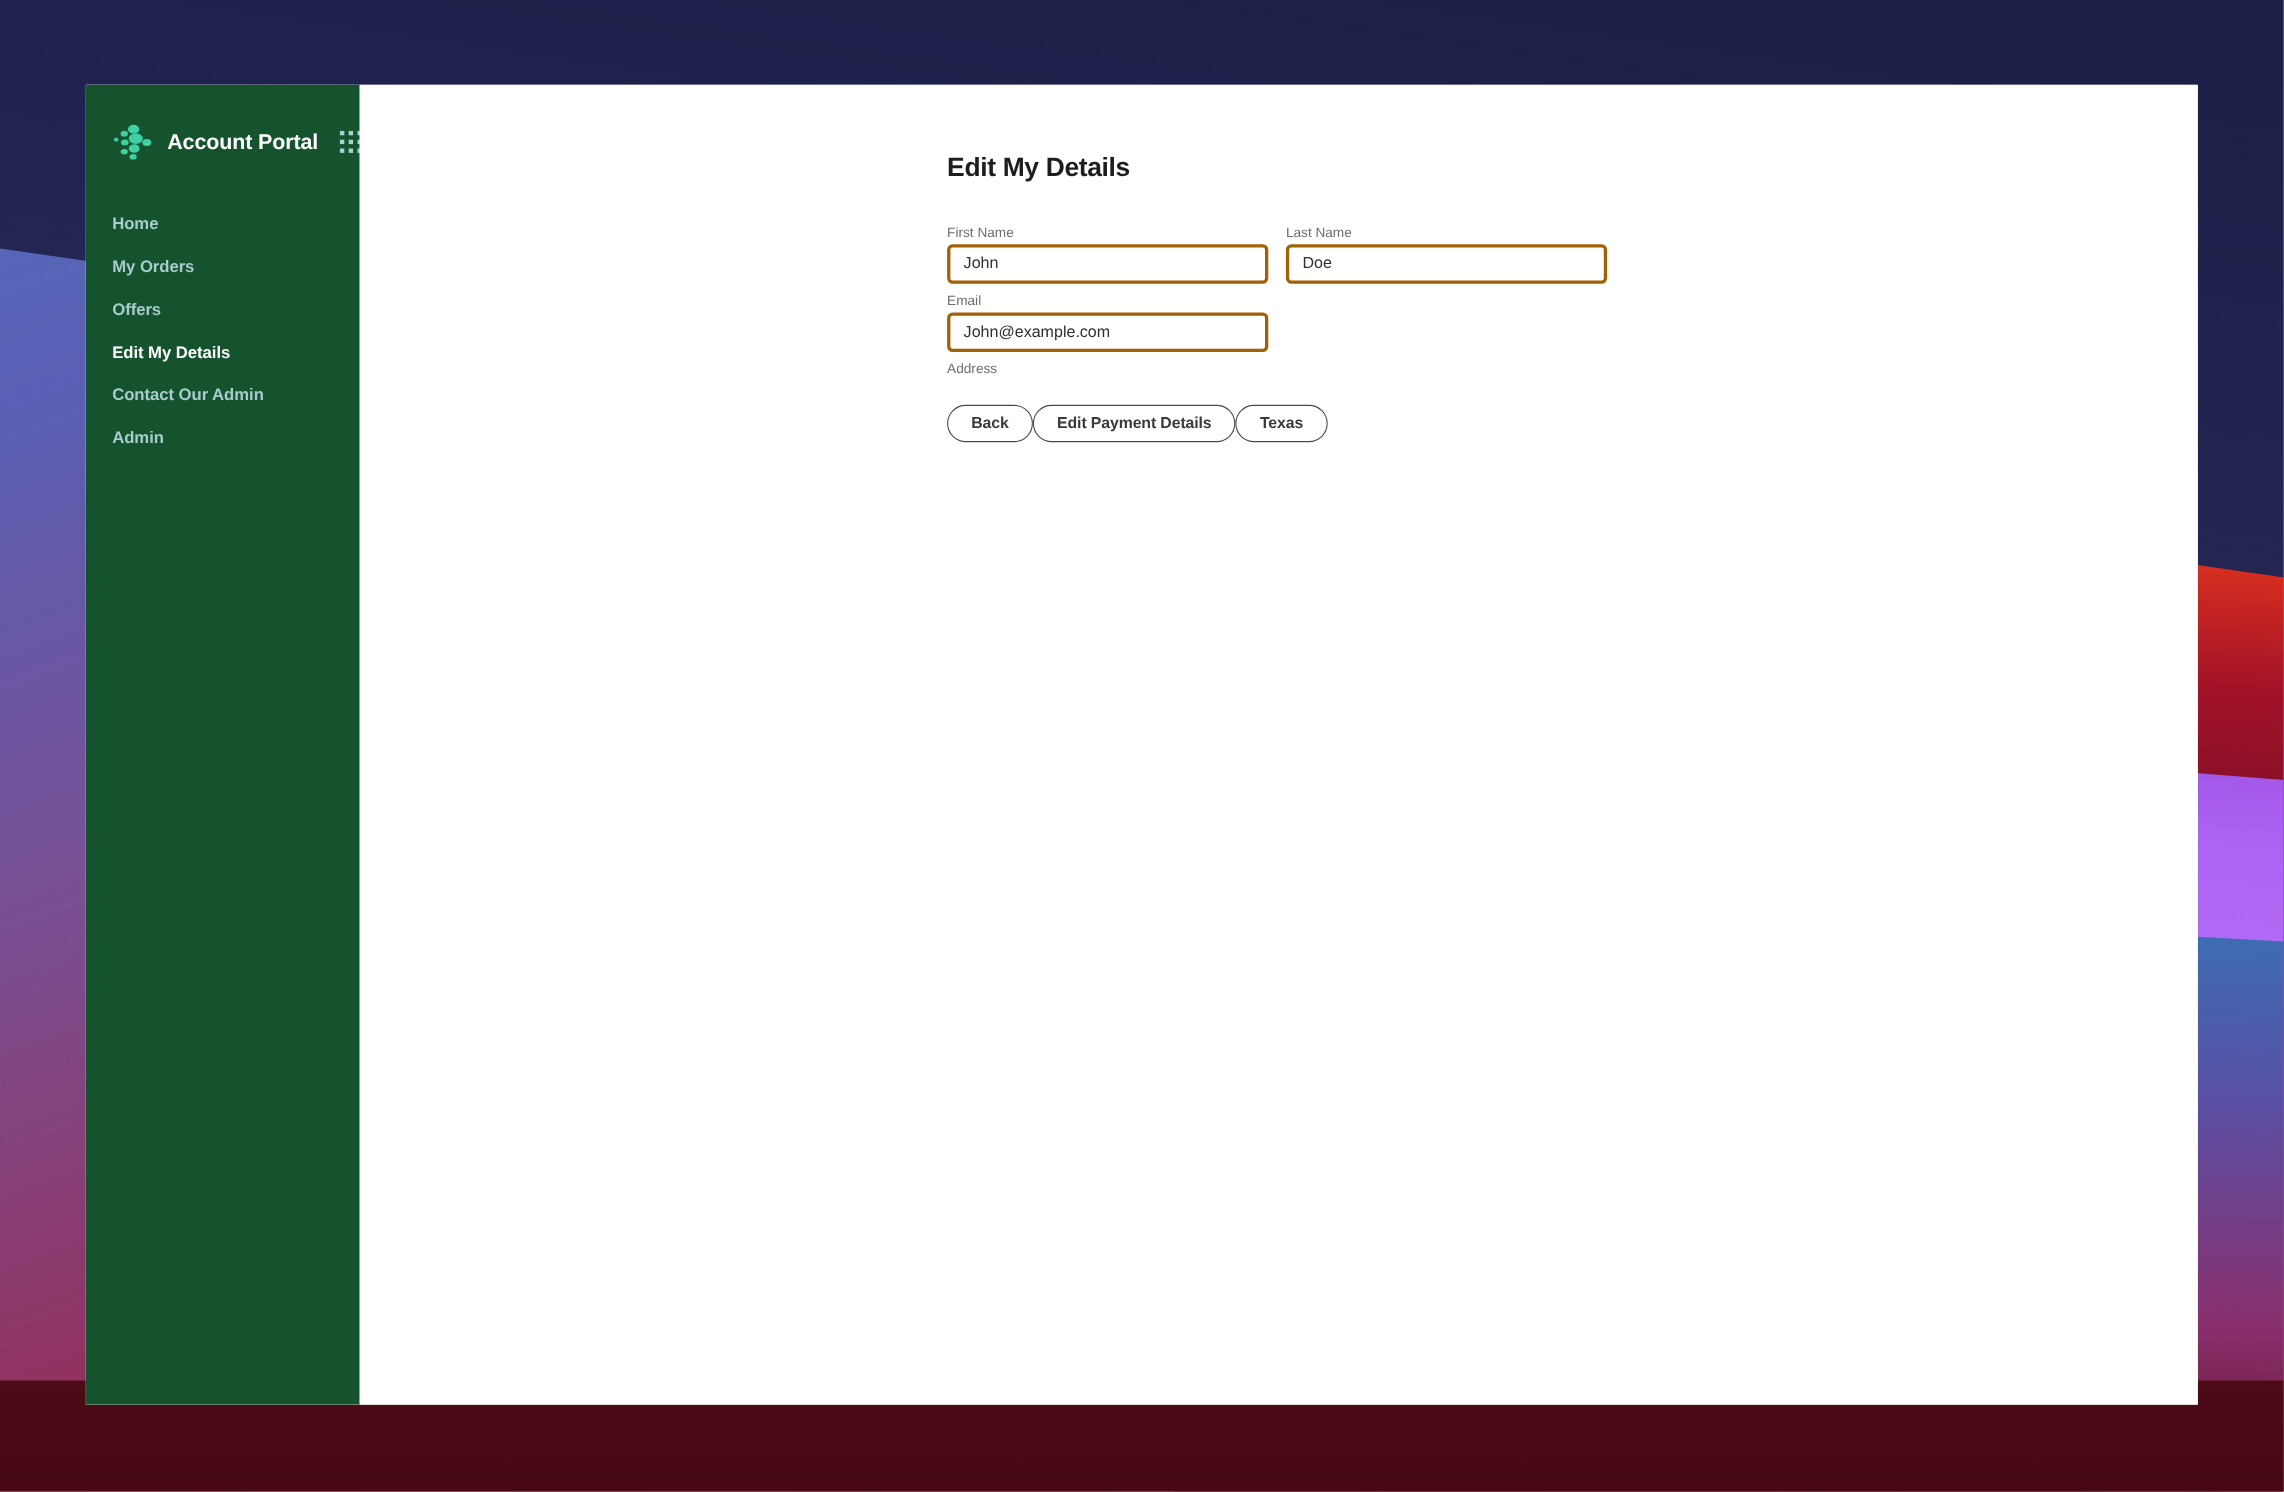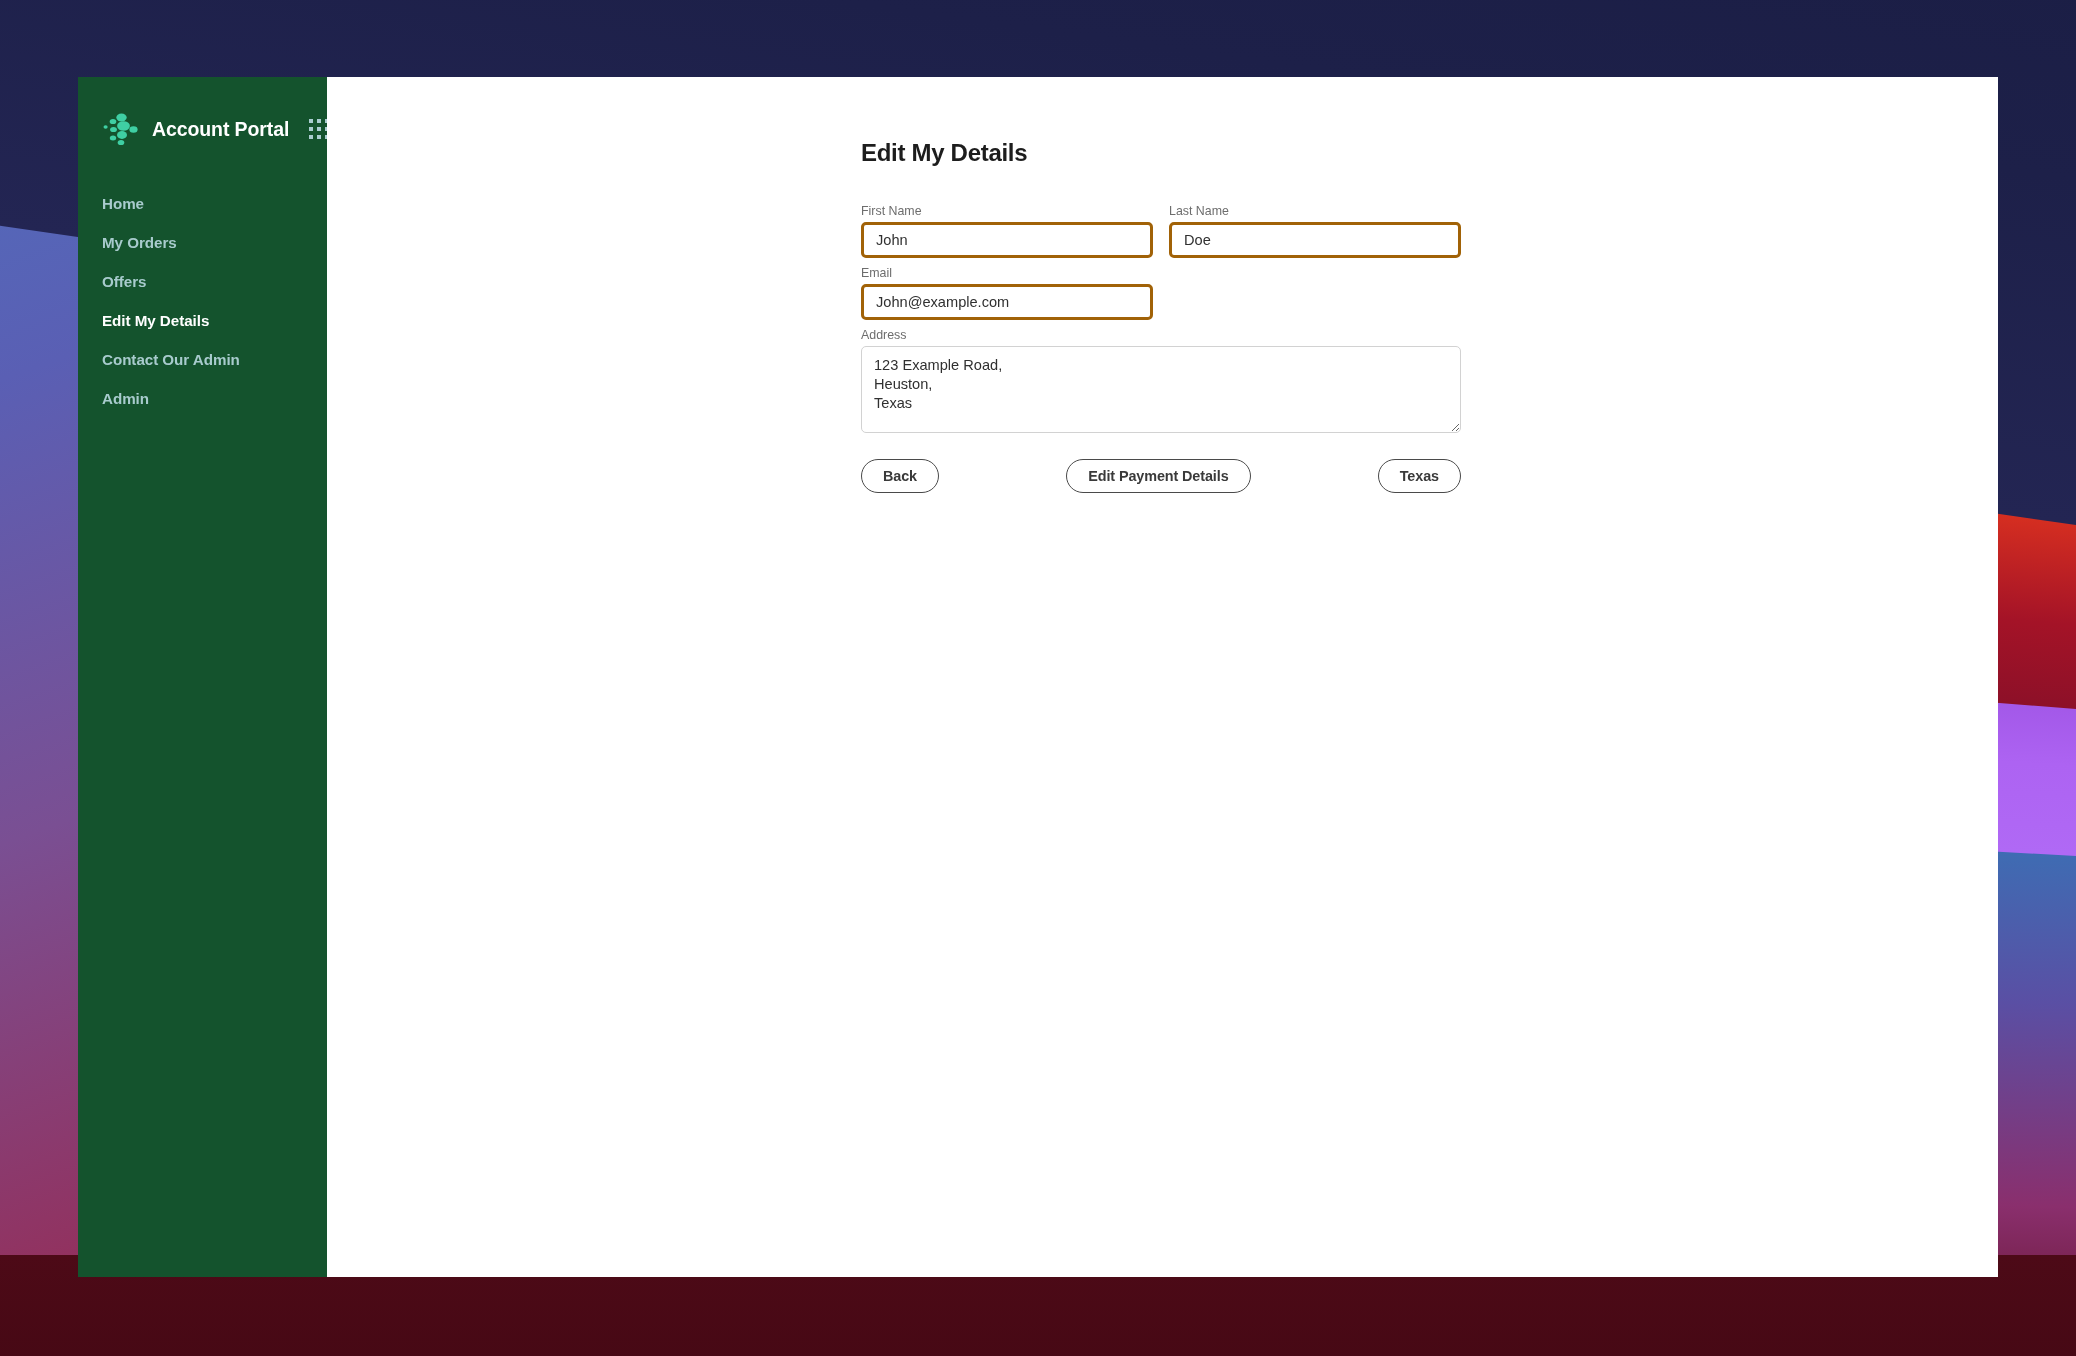--- a/index.html
+++ b/index.html
@@ -217,21 +217,20 @@
     font-family: "Liberation Sans", sans-serif;
     font-size: 14.6px;
     line-height: 19px;
     color: #303030;
     outline: none;
     resize: vertical;
   }
 
   #button-row {
     display: flex;
-    justify-content: space-between;
     align-items: center;
     margin-top: 14px;
     width: 600px;
   }
   .pill-button {
     border: 1.6px solid #4a4a4a;
     border-radius: 999px;
     background: #ffffff;
     color: #3a3a3a;
     font-family: "Liberation Sans", sans-serif;
@@ -315,23 +314,20 @@
         </div>
 
         <div class="field">
           <label class="field-label">Email</label>
           <input class="field-input" type="text" value="John@example.com" style="">
         </div>
 
 
         <div class="field full">
           <label class="field-label">Address</label>
-          <textarea class="field-textarea" style="">123 Example Road,
-Heuston,
-Texas</textarea>
         </div>
 
       </div>
 
       <div id="button-row">
         <button class="pill-button">Back</button>
         <button class="pill-button">Edit Payment Details</button>
         <button class="pill-button">Texas</button>
       </div>
 

